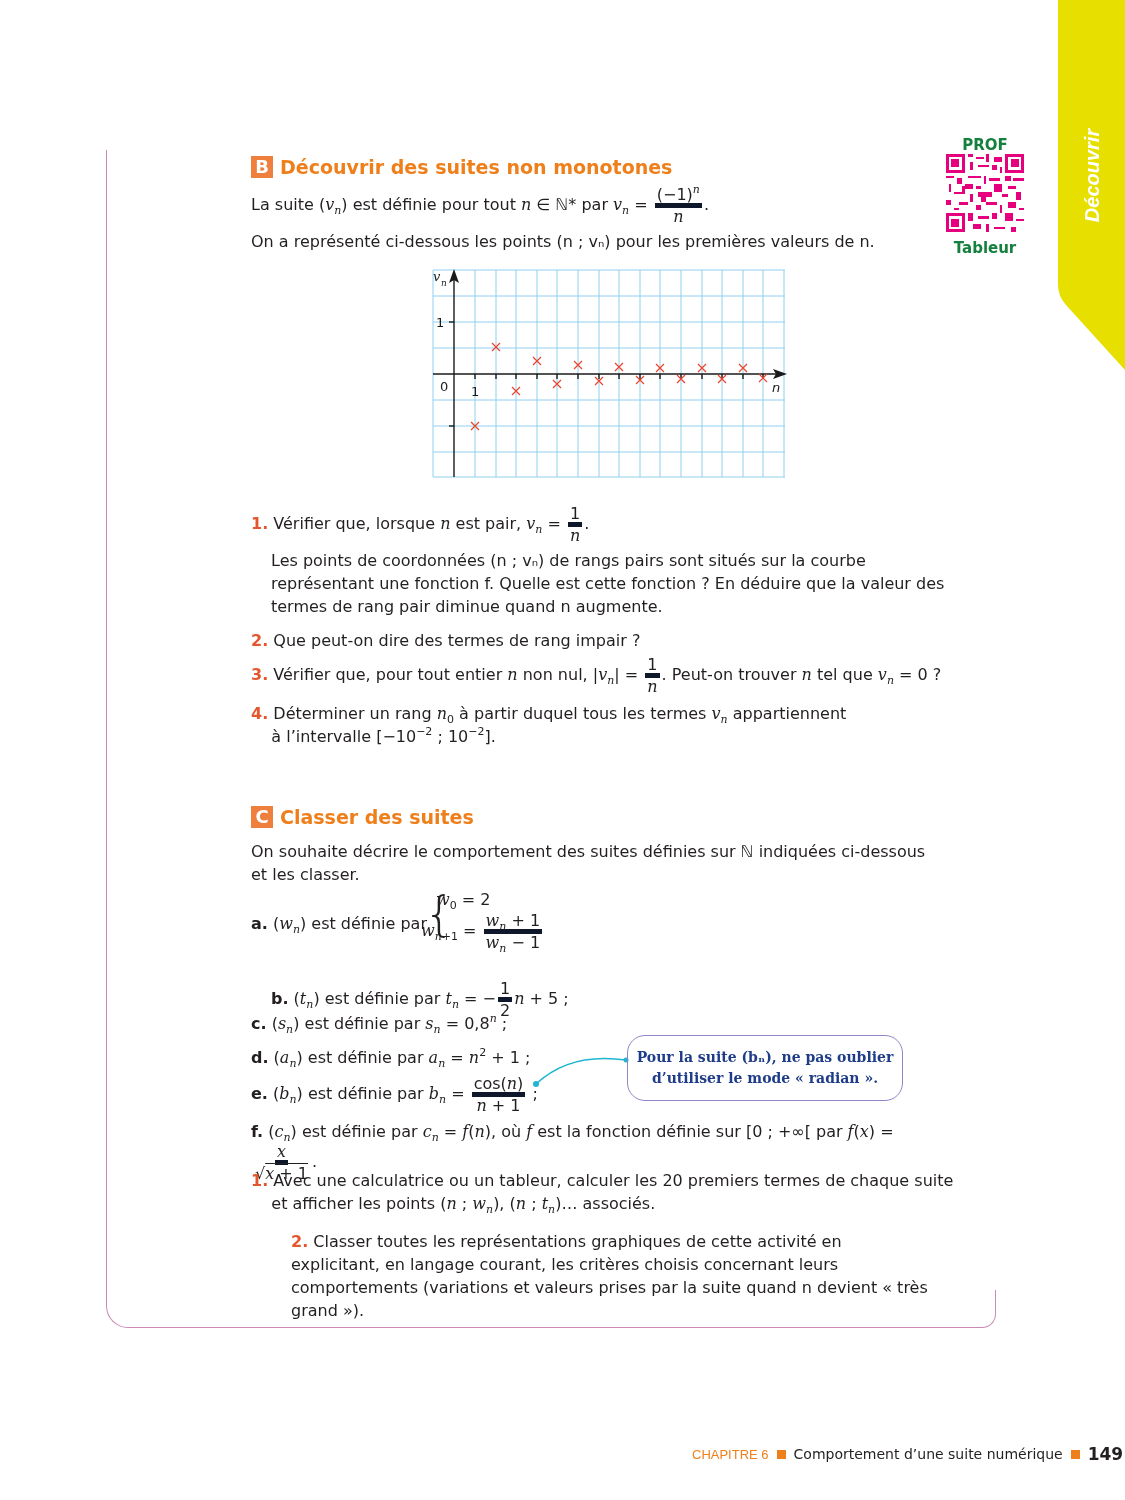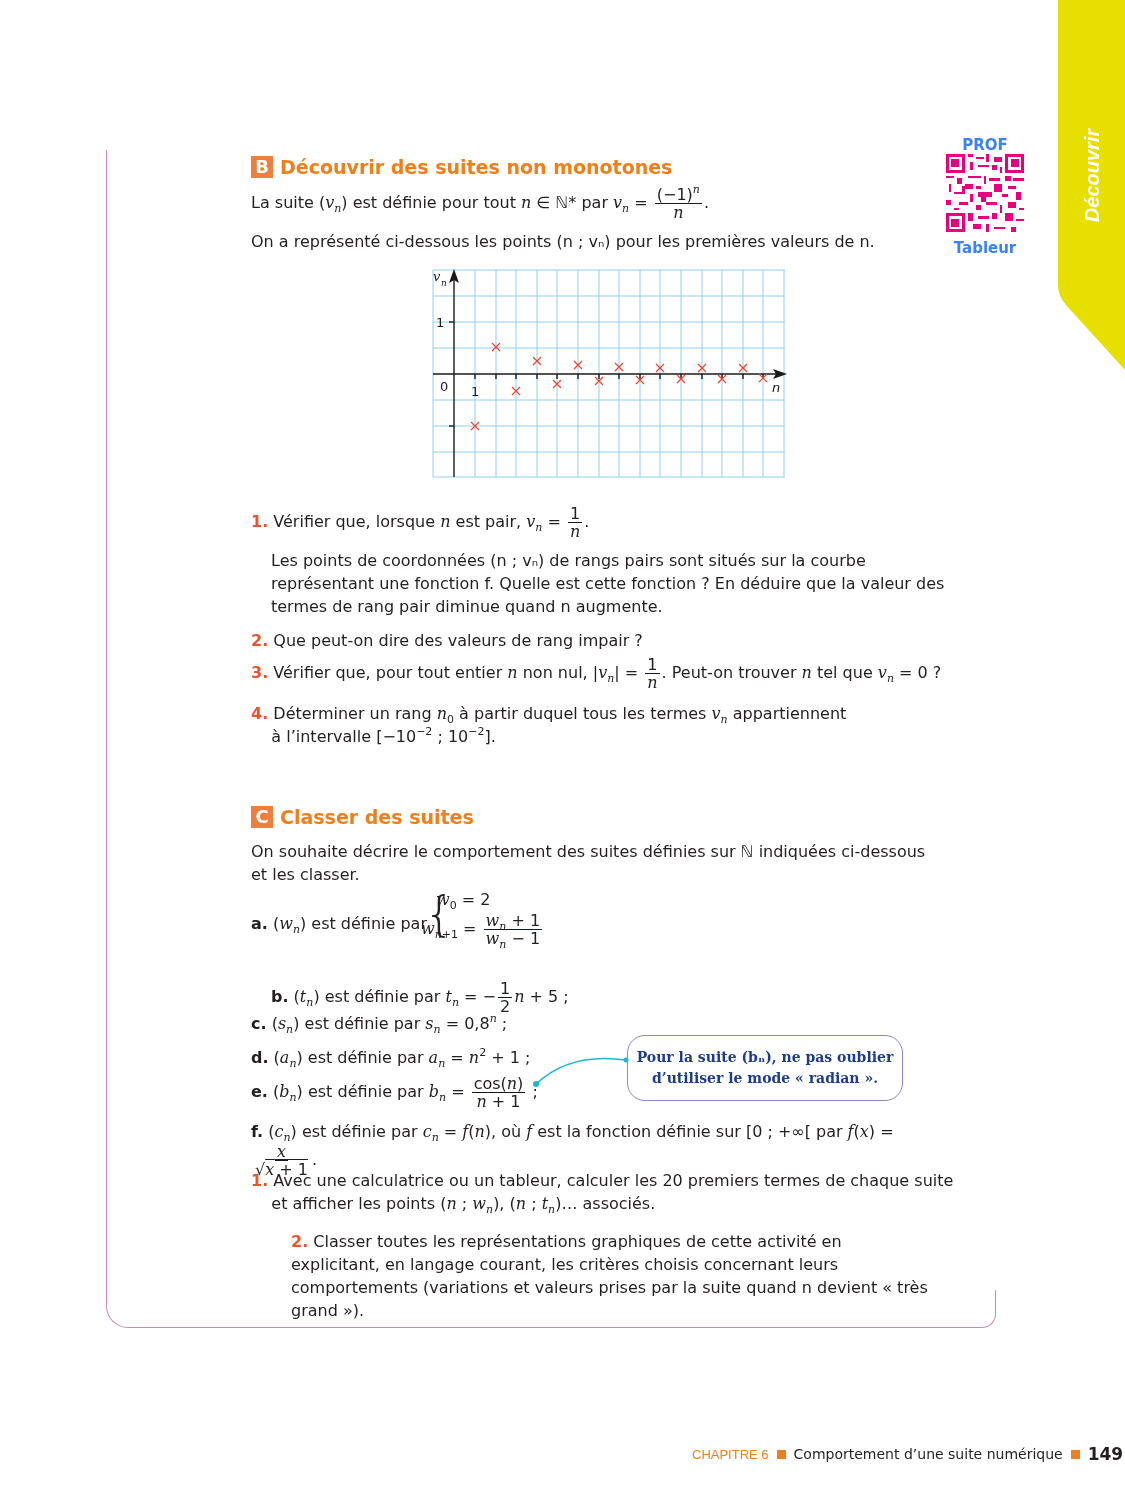--- a/index.html
+++ b/index.html
@@ -20,21 +20,21 @@
     position: absolute; left: 1073px; top: 120px; width: 40px; height: 110px;
     display: flex; align-items: center; justify-content: center;
   }
   .side-tab-label span {
     transform: rotate(-90deg); white-space: nowrap;
     color: #ffffff; font-weight: bold; font-style: italic; font-size: 20px;
     font-family: "Liberation Sans", sans-serif;
   }
 
   
-  .qr-box { left: 943px; top: 136px; width: 84px; text-align: center; color: #3b82f6; font-weight: bold; }
+  .qr-box { left: 943px; top: 136px; width: 84px; text-align: center; color: #15803d; font-weight: bold; }
   .qr-top { font-size: 15px; line-height: 18px; }
   .qr-bottom { font-size: 15px; line-height: 18px; margin-top: 3px; }
   .qr-code { width: 78px; height: 78px; margin: 0 auto; }
 
   
   .frame-line-left { left: 106px; top: 150px; width: 1px; height: 1140px; background: #c98bb5; }
   .frame-bottom {
     left: 106px; top: 1290px; width: 888px; height: 37px;
     border-left: 1.5px solid #c98bb5; border-bottom: 1.5px solid #c98bb5; border-right: 1.5px solid #c98bb5;
     border-radius: 0 0 14px 22px; border-top: none;
@@ -45,21 +45,21 @@
   .sec-letter {
     width: 22px; height: 22px; background: #ef7f3d; color: #fff; font-weight: bold;
     font-size: 18px; line-height: 22px; text-align: center; margin-right: 7px;
   }
   .sec-title { color: #ef7f1a; font-weight: bold; font-size: 19px; }
 
   .para { font-size: 16px; line-height: 23px; }
   .num { color: #e4572e; font-weight: bold; }
 
   .frac { display: inline-flex; flex-direction: column; align-items: center; vertical-align: middle; margin: 0 2px; line-height: 17px; }
-  .frac .n { border-bottom: 1px solid #0f172a; padding: 0 2px; }
+  .frac .n { border-bottom: 5px solid #0f172a; padding: 0 2px; }
   .frac .d { padding: 0 2px; }
 
   .callout {
     left: 627px; top: 1035px; width: 274px; height: 64px;
     border: 1.5px solid #8c86c8; border-radius: 18px;
     color: #1f3c88; font-family: "DejaVu Serif", "Liberation Serif", serif; font-size: 14px;
     text-align: center; display: flex; flex-direction: column; justify-content: center; line-height: 21px; font-weight: bold;
   }
 
   .footer { left: 692px; top: 1444px; font-size: 14px; display: flex; align-items: center; gap: 8px; }
@@ -237,21 +237,21 @@
 <div class="abs para" style="left:251px; top:505px; width:720px;">
   <span class="num">1.</span> Vérifier que, lorsque <i class="m">n</i> est pair, <i class="m">v</i><sub><i class="m">n</i></sub> =
   <span class="frac">
       <span class="n">1</span>
       <span class="d"><i class="m">n</i></span>
     </span>.
 </div>
 <div class="abs para" style="left:271px; top:549px; width:700px;">Les points de coordonnées (n ; vₙ) de rangs pairs sont situés sur la courbe représentant une fonction f. Quelle est cette fonction ? En déduire que la valeur des termes de rang pair diminue quand n augmente.</div>
 
 <div class="abs para" style="left:251px; top:629px;">
-  <span class="num">2.</span> <span>Que peut-on dire des valeurs de rang impair ?</span>
+  <span class="num">2.</span> <span>Que peut-on dire des termes de rang impair ?</span>
 </div>
 <div class="abs para" style="left:251px; top:656px;">
   <span class="num">3.</span> Vérifier que, pour tout entier <i class="m">n</i> non nul, |<i class="m">v</i><sub><i class="m">n</i></sub>| =
   <span class="frac">
       <span class="n">1</span>
       <span class="d"><i class="m">n</i></span>
     </span>. Peut-on trouver <i class="m">n</i> tel que <i class="m">v</i><sub><i class="m">n</i></sub> = 0 ?
 </div>
 <div class="abs para" style="left:251px; top:702px; width:600px;">
   <span class="num">4.</span> Déterminer un rang <i class="m">n</i><sub>0</sub> à partir duquel tous les termes <i class="m">v</i><sub><i class="m">n</i></sub> appartiennent<br>

